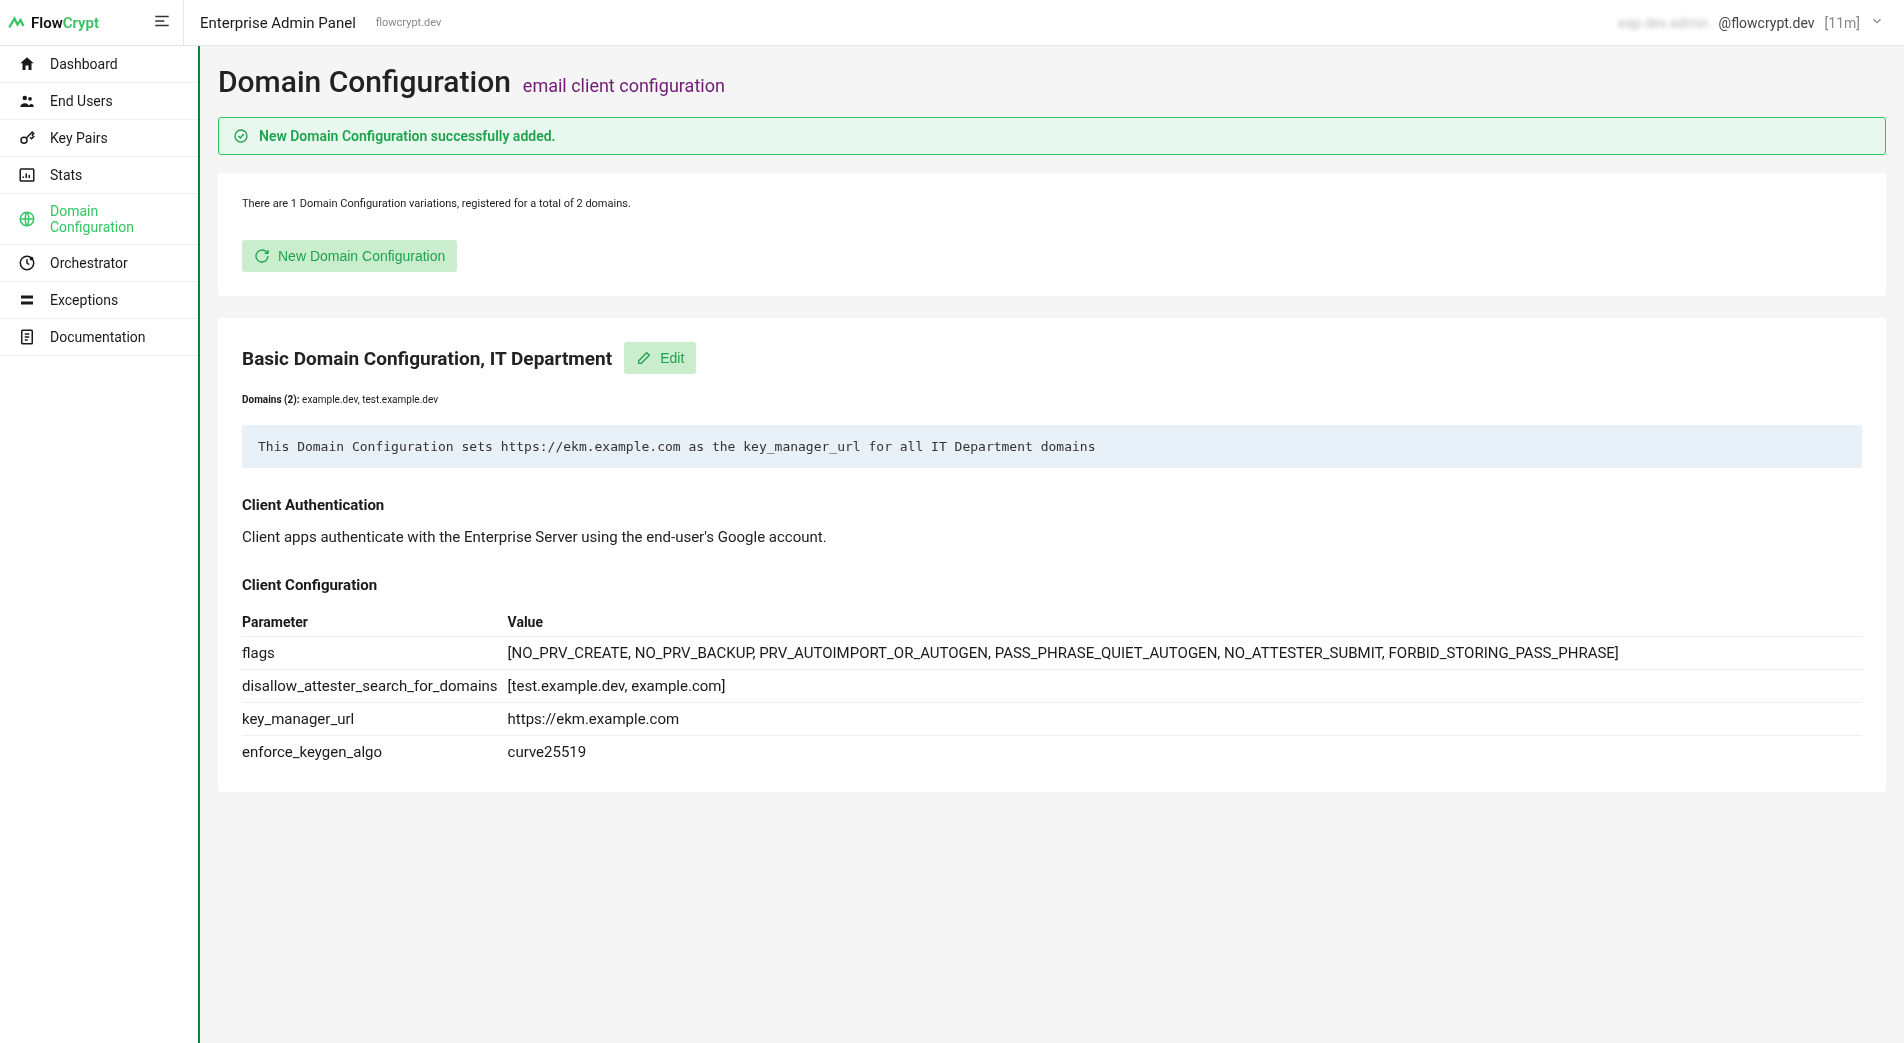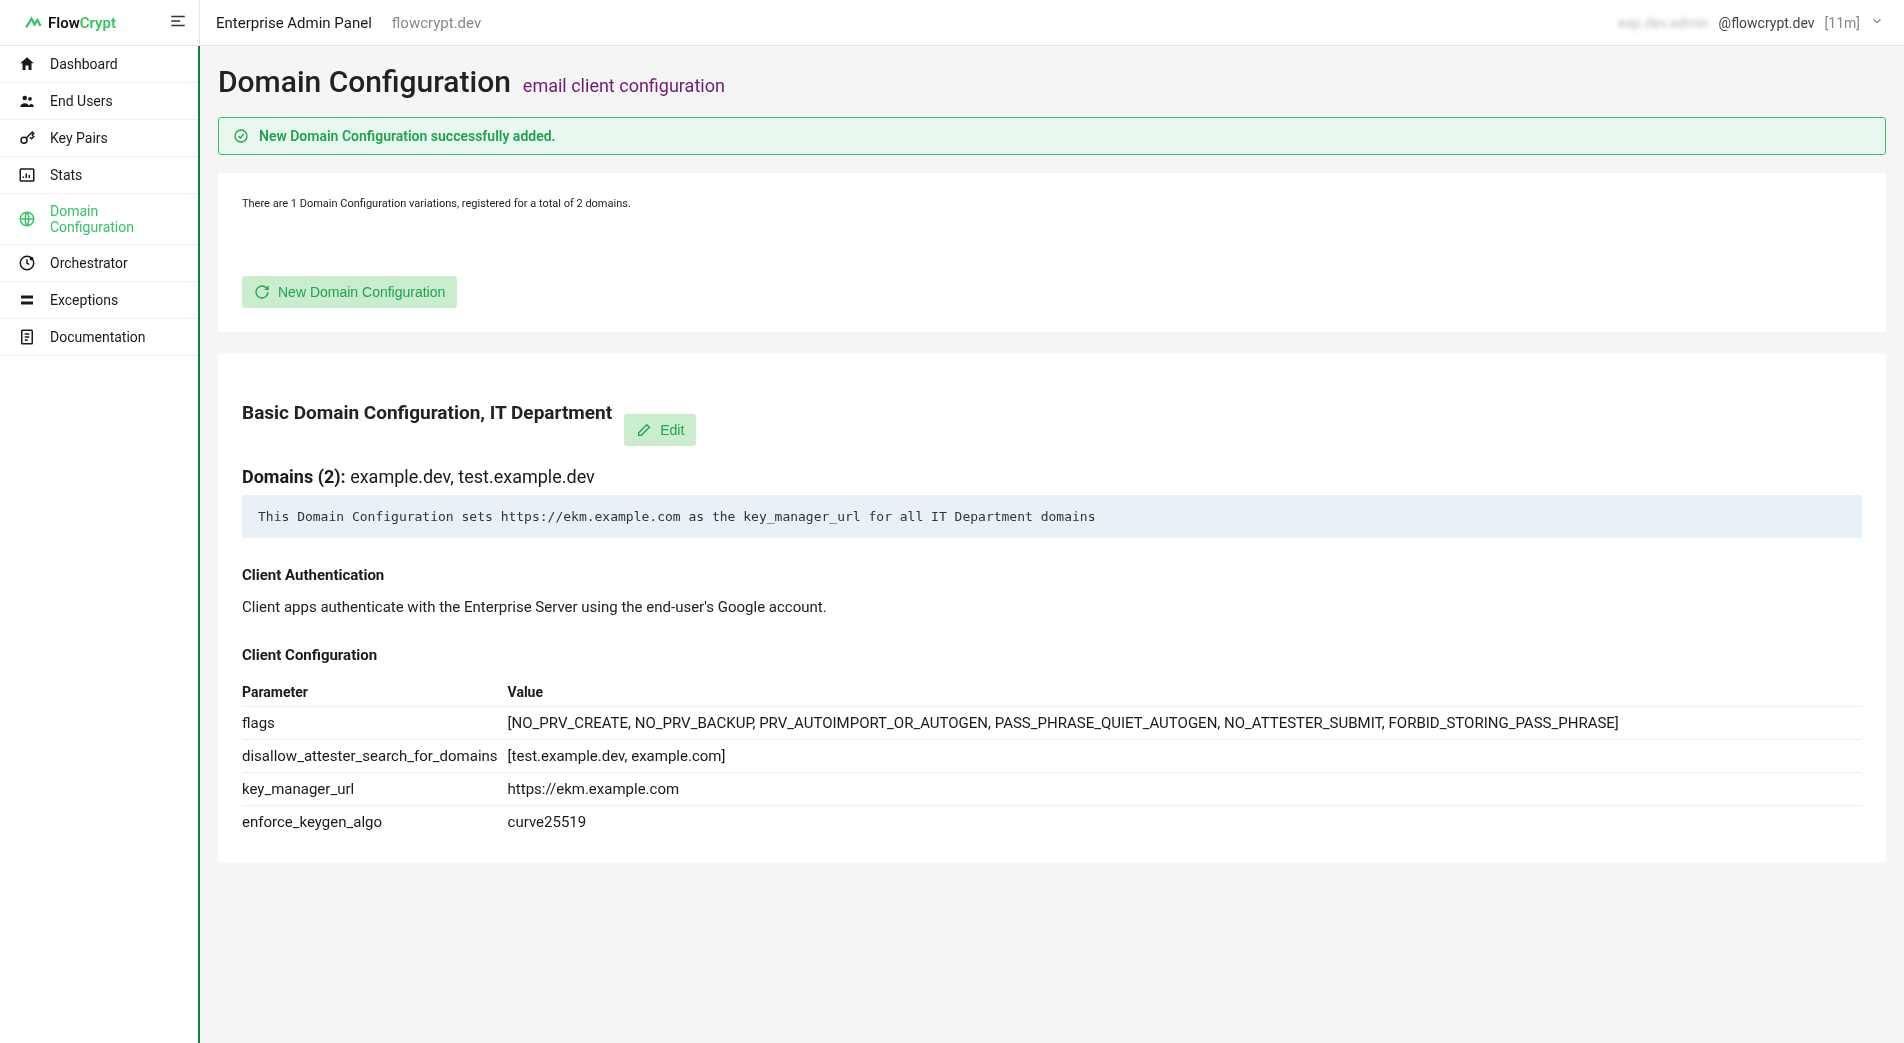--- a/index.html
+++ b/index.html
@@ -11,24 +11,24 @@
   }
   
   .topbar {
     display: flex;
     align-items: center;
     height: 46px;
     background: #fff;
     border-bottom: 1px solid #e5e5e5;
   }
   .topbar-left {
-    width: 200px;
-    display: flex;
-    align-items: center;
-    padding-left: 24px;
+    width: 184px;
+    display: flex;
+    align-items: center;
+    padding-left: 7px;
     height: 100%;
     border-right: 1px solid #e5e5e5;
   }
   .logo {
     display: flex;
     align-items: center;
     gap: 6px;
     font-weight: 600;
     font-size: 15px;
   }
@@ -40,21 +40,21 @@
     color: #333;
     cursor: pointer;
   }
   .topbar-mid {
     display: flex;
     align-items: center;
     gap: 20px;
     padding-left: 16px;
   }
   .panel-title { font-size: 15px; color: #1a1a1a; }
-  .panel-domain { font-size: 15px; color: #888; }
+  .panel-domain { font-size: 11px; color: #888; }
   .topbar-right {
     margin-left: auto;
     margin-right: 20px;
     display: flex;
     align-items: center;
     gap: 10px;
     color: #555;
     font-size: 14px;
     cursor: pointer;
   }
@@ -127,33 +127,32 @@
     display: inline-flex;
     align-items: center;
     gap: 8px;
     background: #c9edcd;
     color: #1fa34f;
     border: none;
     padding: 8px 12px;
     border-radius: 3px;
     font-size: 14px;
     cursor: pointer;
-    margin-top: 36px;
   }
   .btn-green svg { width:16px; height:16px; }
 
   .config-header {
     display: flex;
     align-items: center;
     gap: 12px;
     margin-bottom: 20px;
   }
   .config-title { font-size: 19px; font-weight: 700; color: #222; }
 
-  .domains-line { font-size: 18px; margin-bottom: 8px; }
+  .domains-line { font-size: 10px; margin-bottom: 20px; }
   .domains-line .label { font-weight: 700; }
 
   .desc-box {
     background: #e8f0f8;
     padding: 14px 16px;
     font-family: ui-monospace, SFMono-Regular, Menlo, Consolas, monospace;
     font-size: 13px;
     color: #333;
     margin-bottom: 28px;
     border-radius: 2px;

